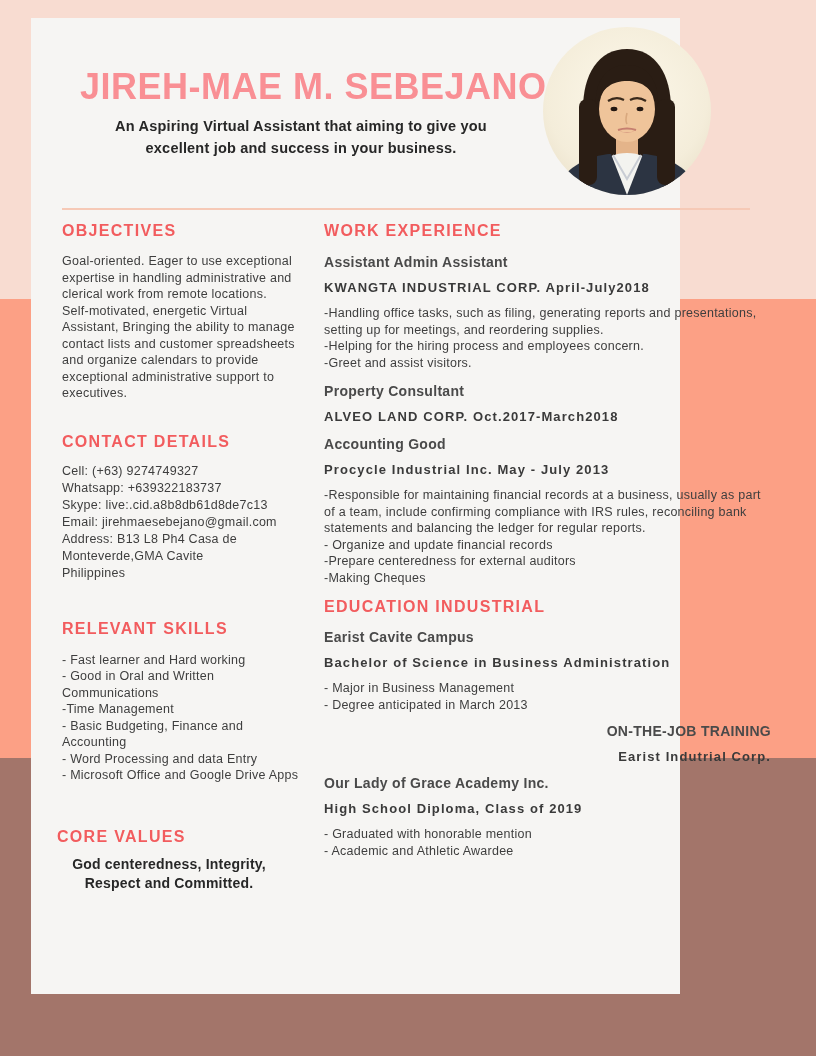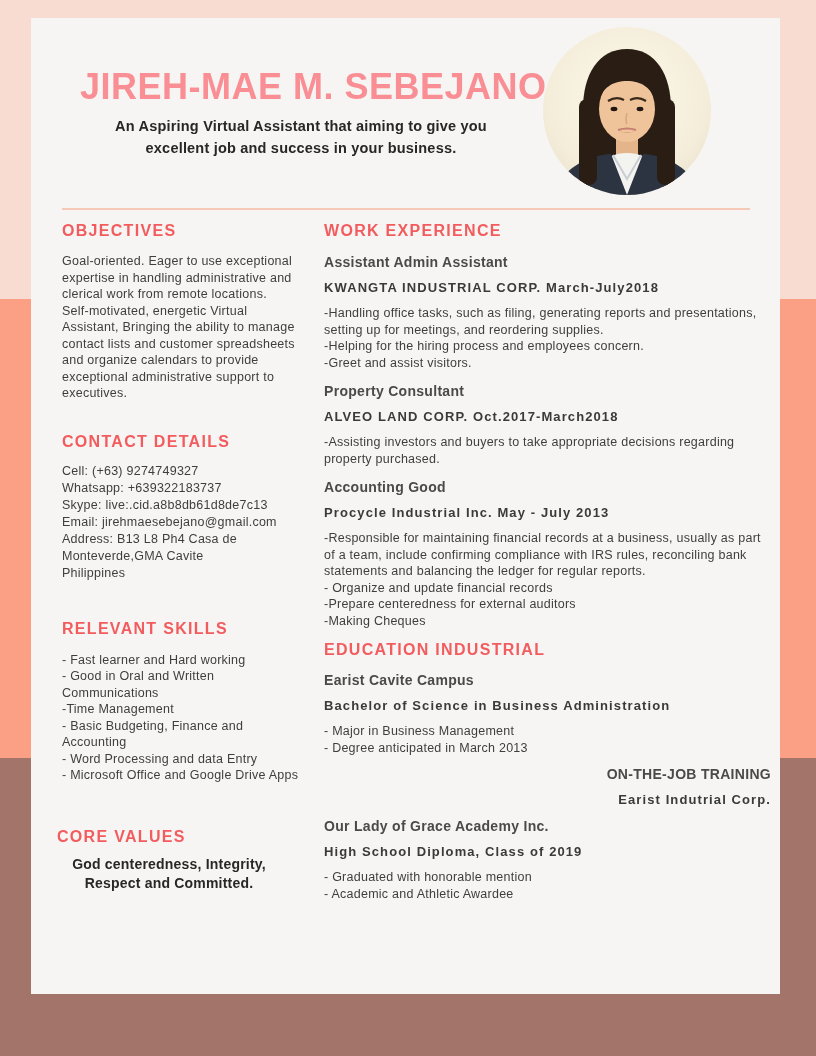--- a/index.html
+++ b/index.html
@@ -7,21 +7,21 @@
     width:816px; height:1056px; position:relative; overflow:hidden;
     font-family:"Liberation Sans","DejaVu Sans",sans-serif;
     background:#f8dcd1;
   }
   .band { position:absolute; left:0; width:816px; }
   .band-top    { top:0;     height:299px; background:#f8dcd1; }
   .band-mid    { top:299px; height:459px; background:#fca085; }
   .band-bottom { top:758px; height:298px; background:#a3756a; }
 
   .card {
-    position:absolute; left:31px; top:18px; width:749px; height:976px;
+    position:absolute; left:31px; top:18px; width:649px; height:976px;
     background:#f6f5f3;
   }
 
   .name {
     position:absolute; left:49px; top:48px; margin:0;
     font-size:36px; font-weight:bold; color:#f98f94; letter-spacing:0.5px;
     white-space:nowrap;
   }
   .tagline {
     position:absolute; left:60px; top:98px; width:420px; margin:0;
@@ -164,30 +164,29 @@
 
   </div>
 
   <div class="col col-right">
 
     <section id="work">
       <h2 class="sec">WORK EXPERIENCE</h2>
 
       <div class="job">
         <p class="job-title">Assistant Admin Assistant</p>
-        <p class="company">KWANGTA INDUSTRIAL CORP. March-July2018</p>
+        <p class="company">KWANGTA INDUSTRIAL CORP. April-July2018</p>
         <div class="bullet">-Handling office tasks, such as filing, generating reports and presentations, setting up for meetings, and reordering supplies.</div>
         <div class="bullet">-Helping for the hiring process and employees concern.</div>
         <div class="bullet">-Greet and assist visitors.</div>
       </div>
 
       <div class="job">
         <p class="job-title">Property Consultant</p>
         <p class="company">ALVEO LAND CORP. Oct.2017-March2018</p>
-        <div class="bullet">-Assisting investors and buyers to take appropriate decisions regarding property purchased.</div>
       </div>
 
       <div class="job">
         <p class="job-title">Accounting Good</p>
         <p class="company">Procycle Industrial Inc. May - July 2013</p>
         <div class="bullet">-Responsible for maintaining financial records at a business, usually as part of a team, include confirming compliance with IRS rules, reconciling bank statements and balancing the ledger for regular reports.</div>
         <div class="bullet">- Organize and update financial records</div>
         <div class="bullet">-Prepare centeredness for external auditors</div>
         <div class="bullet">-Making Cheques</div>
       </div>

